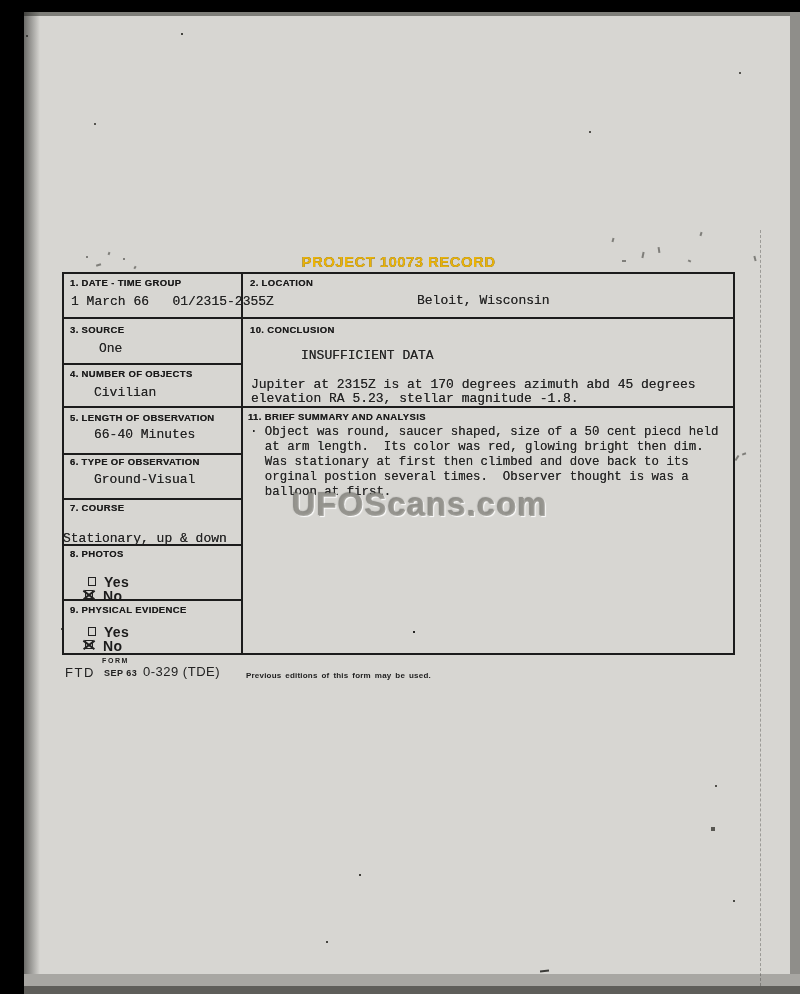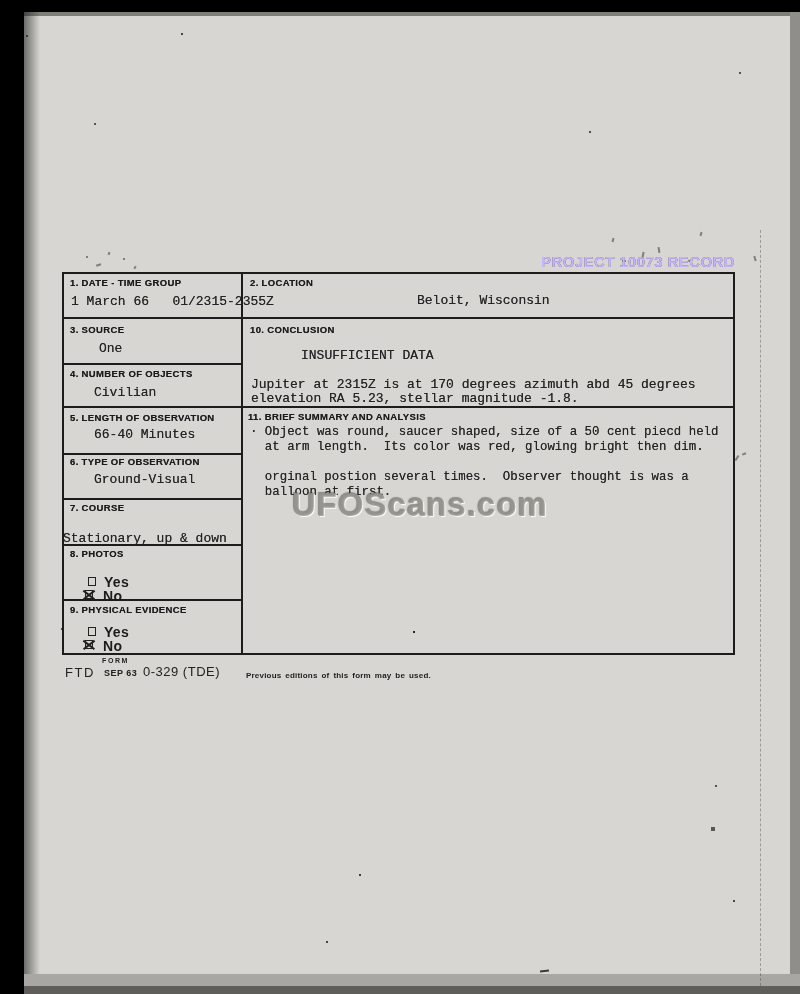--- a/index.html
+++ b/index.html
@@ -20,22 +20,22 @@
   .type{position:absolute;font-family:"Liberation Mono",monospace;font-size:13px;color:#242424;
          text-shadow:0 0 .6px rgba(36,36,36,.75);white-space:pre;}
   .type-sm{font-size:12.4px;}
   .line{line-height:15.2px;}
   .jline{line-height:14.5px;}
 
   .bd{position:absolute;background:#1c1c1c;}
   .tbl-outer{position:absolute;left:62px;top:272px;width:673px;height:383px;
          border:2px solid #1c1c1c;box-sizing:border-box;}
 
-  .title{position:absolute;left:62px;top:253px;width:673px;text-align:right;
-         font-size:15px;font-weight:700;letter-spacing:.4px;color:#c4b5fd;
+  .title{position:absolute;left:62px;top:253px;width:673px;text-align:center;
+         font-size:15px;font-weight:700;letter-spacing:.4px;color:#eab308;
          text-shadow:0 0 .6px rgba(22,22,22,.8);}
 
   .cb{position:absolute;width:8px;height:9px;border:1.6px solid #212121;box-sizing:border-box;}
   .cb.checked::before,.cb.checked::after{content:"";position:absolute;left:-4px;top:2.5px;
          width:14px;height:1.6px;background:#212121;}
   .cb.checked::before{transform:rotate(38deg);}
   .cb.checked::after{transform:rotate(-38deg);}
   .cblabel{position:absolute;font-size:14px;font-weight:700;letter-spacing:.3px;color:#1b1b1b;}
 
   .watermark{position:absolute;left:292px;top:486px;font-size:33px;font-weight:700;letter-spacing:1px;
@@ -115,20 +115,21 @@
 
   <div class="label" style="left:70px;top:368px;">4. NUMBER OF OBJECTS</div>
   <div class="type" style="left:94px;top:385px;">Civilian</div>
 
   <div class="label" style="left:70px;top:412px;">5. LENGTH OF OBSERVATION</div>
   <div class="type" style="left:94px;top:427px;">66-40 Minutes</div>
 
   <div class="label" style="left:248px;top:411px;">11. BRIEF SUMMARY AND ANALYSIS</div>
   <div class="type type-sm line" style="left:250px;top:425px;text-align:right;">· Object was round, saucer shaped, size of a 50 cent piecd held</div>
   <div class="type type-sm line" style="left:250px;top:440px;">  at arm length.  Its color was red, glowing bright then dim.</div>
+  <div class="type type-sm line" style="left:250px;top:455px;">  Was stationary at first then climbed and dove back to its</div>
   <div class="type type-sm line" style="left:250px;top:470px;">  orginal postion several times.  Observer thought is was a</div>
   <div class="type type-sm line" style="left:250px;top:485px;">  balloon at first.</div>
 
   <div class="label" style="left:70px;top:456px;">6. TYPE OF OBSERVATION</div>
   <div class="type" style="left:94px;top:472px;">Ground-Visual</div>
 
   <div class="label" style="left:70px;top:502px;">7. COURSE</div>
   <div class="type" style="left:63px;top:531px;">Stationary, up &amp; down</div>
 
   <div class="label" style="left:70px;top:548px;">8. PHOTOS</div>

